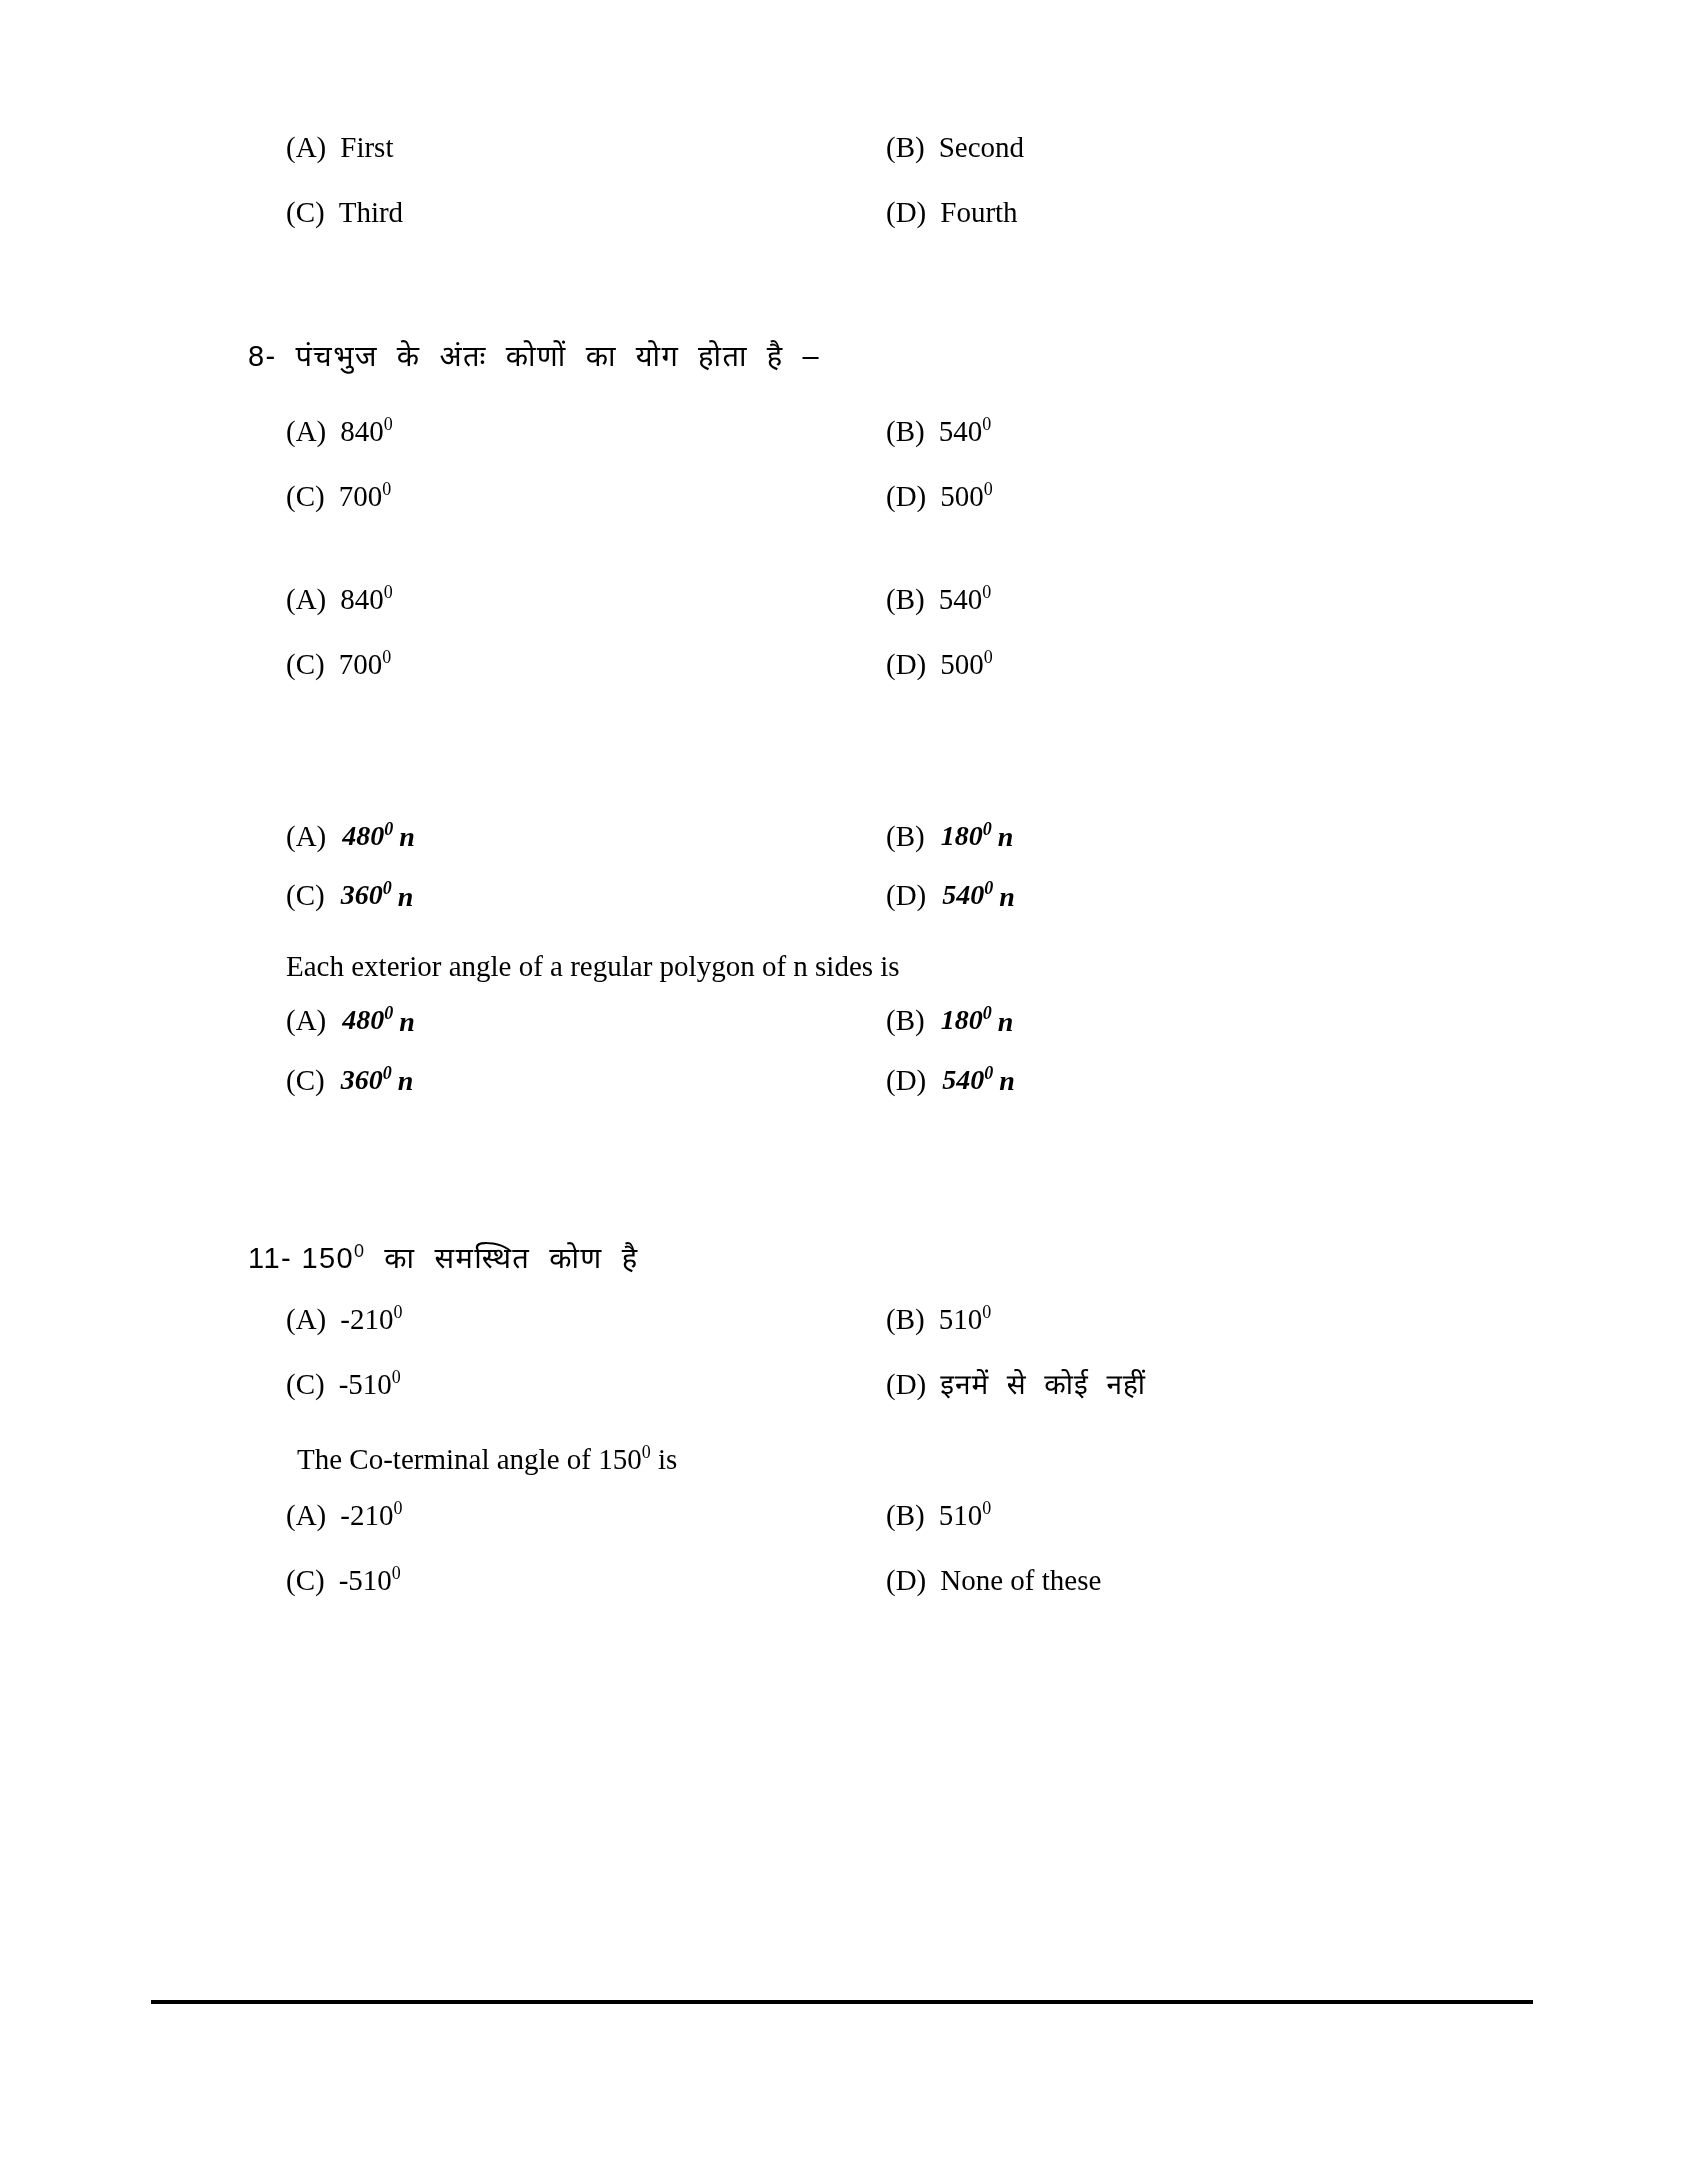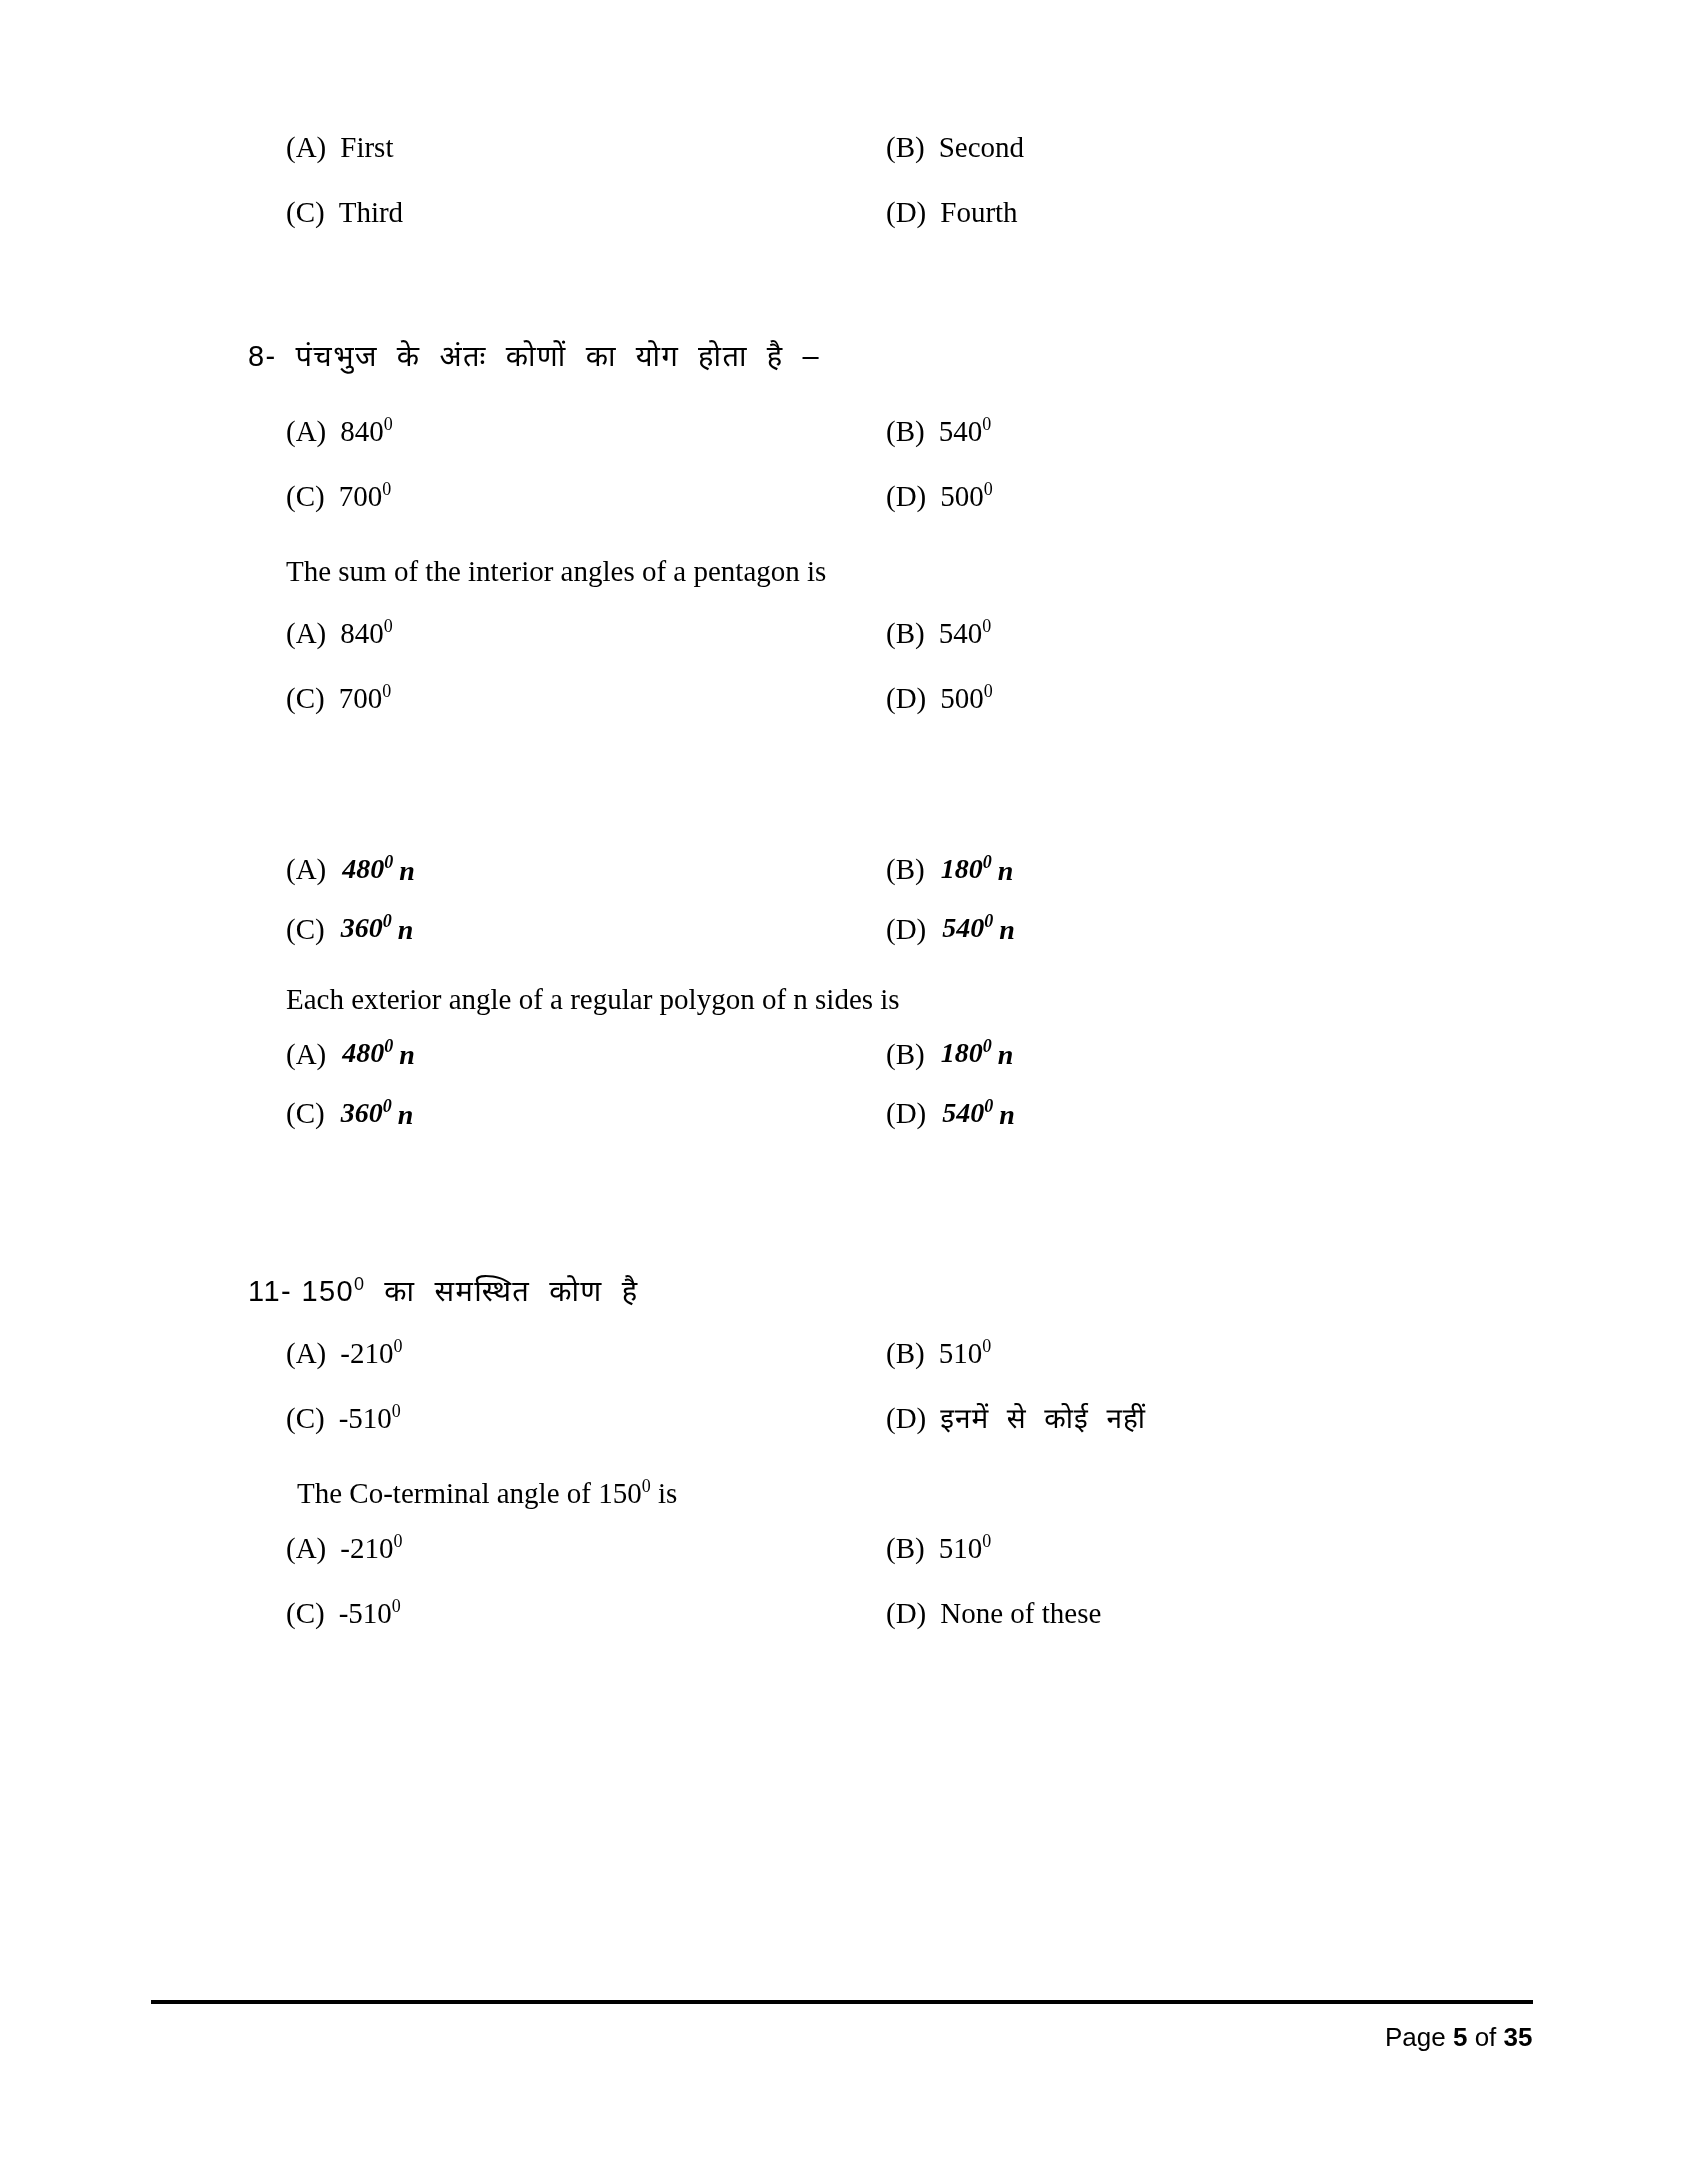--- a/index.html
+++ b/index.html
@@ -224,21 +224,20 @@
         <span class="opt-text"><span>700</span><span class="deg">0</span></span>
       </div>
       <div class="opt-col right">
         <span class="opt-tag">(D)</span>
         <span class="opt-text"><span>500</span><span class="deg">0</span></span>
       </div>
     </div>
 
     <div class="sp-44"></div>
 
-    <div class="q-english">The sum of the interior angles of a pentagon is</div>
 
     <div class="sp-30"></div>
 
     <div class="opt-row">
       <div class="opt-col left">
         <span class="opt-tag">(A)</span>
         <span class="opt-text"><span>840</span><span class="deg">0</span></span>
       </div>
       <div class="opt-col right">
         <span class="opt-tag">(B)</span>
@@ -409,16 +408,15 @@
       <div class="opt-col right">
         <span class="opt-tag">(D)</span>
         <span class="opt-text">None of these</span>
       </div>
     </div>
 
   </div>
 
   <div class="footer">
     <div class="footer-rule"></div>
-    <div class="footer-text"><span>Page</span> <b>5</b> <span>of</span> <b>35</b></div>
   </div>
 </div>
 
 
 </body></html>

